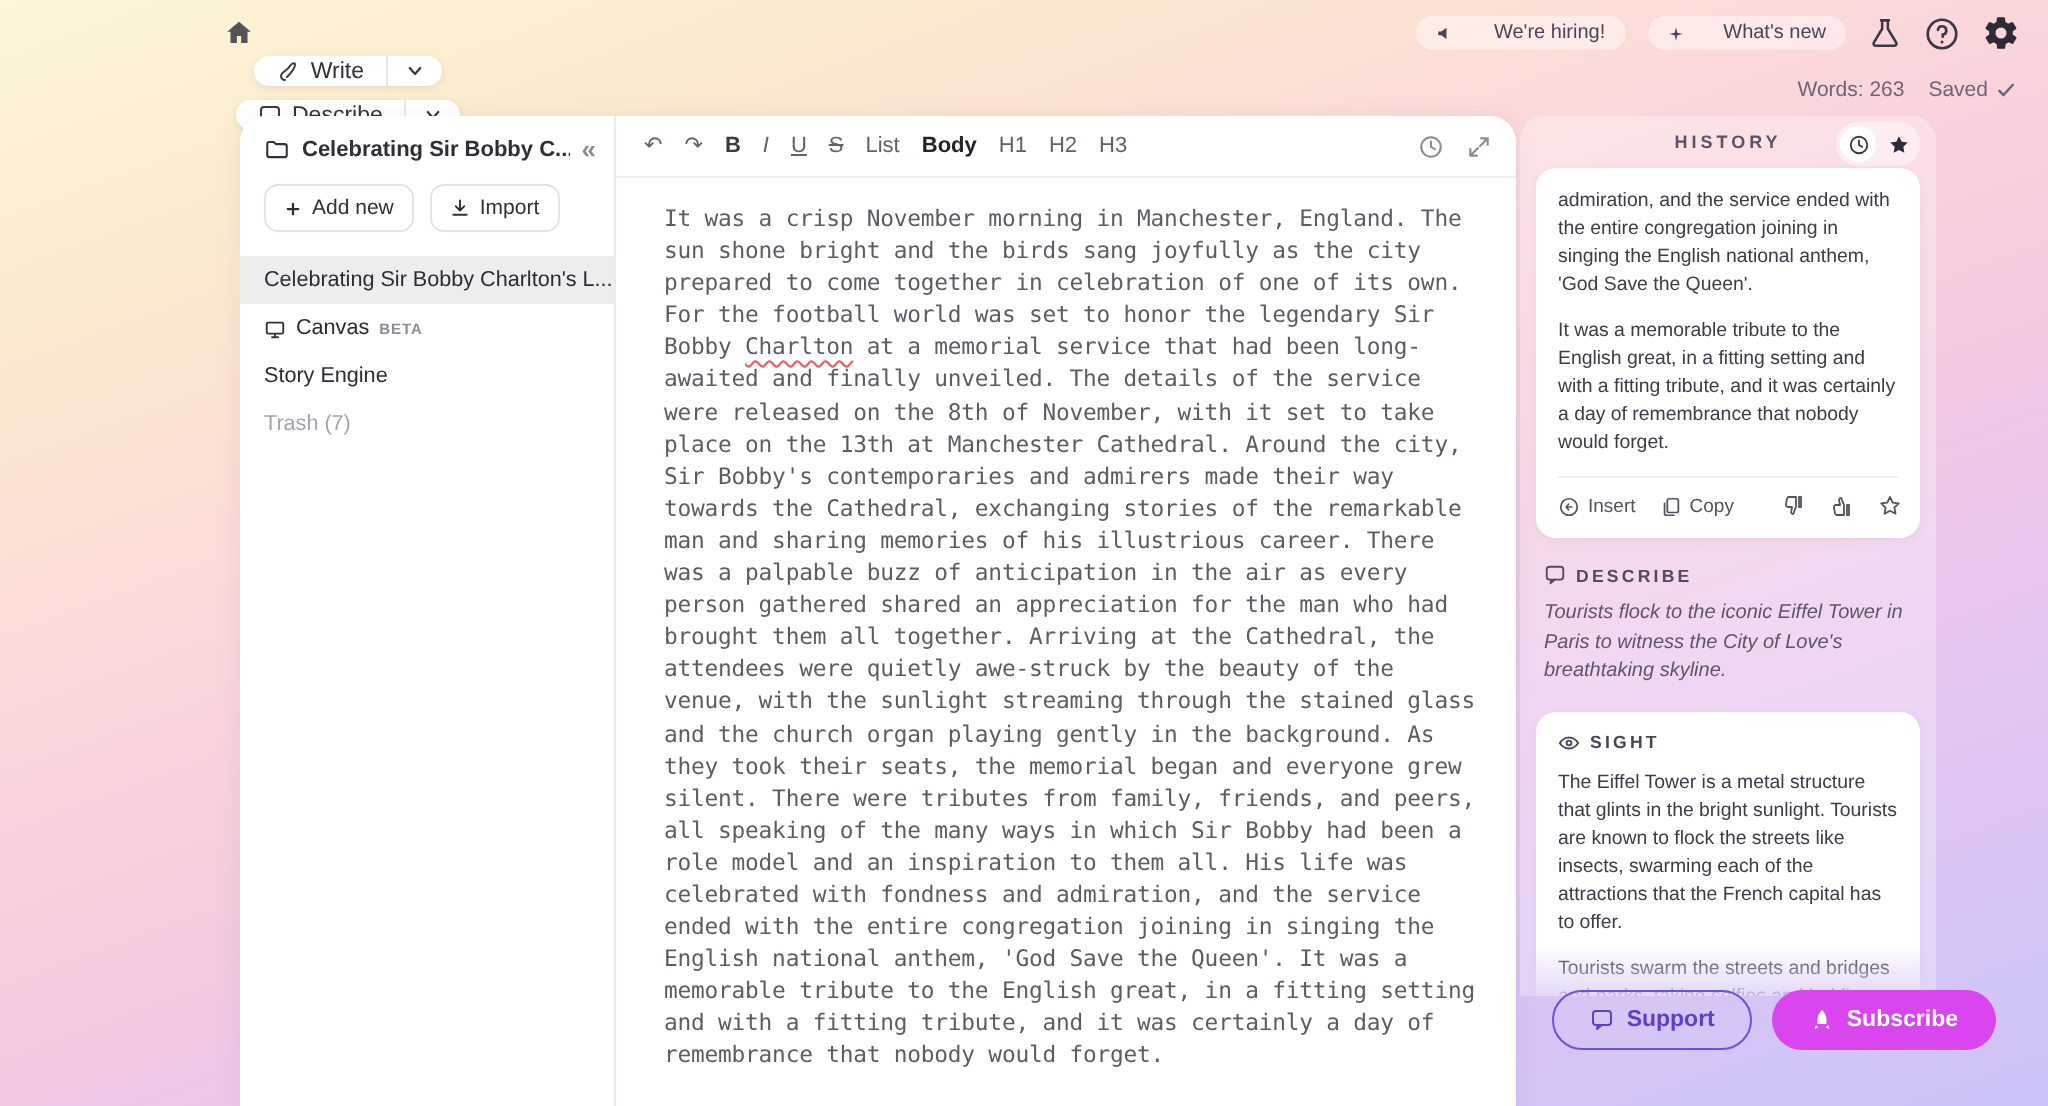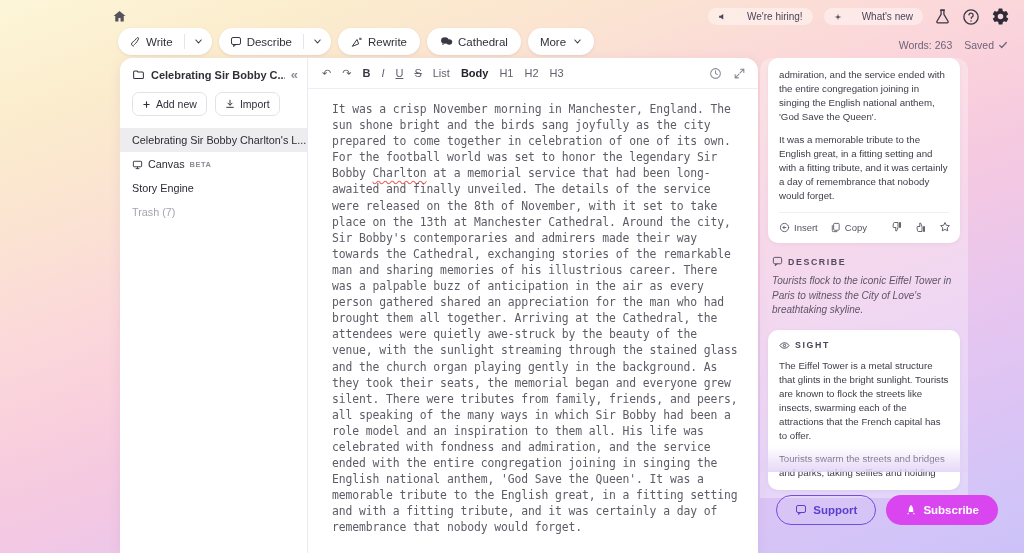--- a/index.html
+++ b/index.html
@@ -37,20 +37,21 @@
   }
 
   
   .action-bar {
     position: absolute;
     left: 118px; top: 28px;
     display: flex;
     align-items: center;
     gap: 7px;
     height: 27px;
+    flex-direction: column;
   }
   .pill {
     background: #ffffff;
     border-radius: 14px;
     height: 27px;
     display: flex;
     align-items: center;
     box-shadow: 0 1px 3px rgba(110,80,130,.13);
     cursor: pointer;
   }
@@ -566,20 +567,40 @@
       </span>
     </div>
 
     <div class="editor-body">
       <p><span>It was a crisp November morning in Manchester, England. The sun shone bright and the birds sang joyfully as the city prepared to come together in celebration of one of its own. For the football world was set to honor the legendary Sir Bobby </span><span class="spell">Charlton</span><span> at a memorial service that had been long-awaited and finally unveiled. The details of the service were released on the 8th of November, with it set to take place on the 13th at Manchester Cathedral. Around the city, Sir Bobby's contemporaries and admirers made their way towards the Cathedral, exchanging stories of the remarkable man and sharing memories of his illustrious career. There was a palpable buzz of anticipation in the air as every person gathered shared an appreciation for the man who had brought them all together. Arriving at the Cathedral, the attendees were quietly awe-struck by the beauty of the venue, with the sunlight streaming through the stained glass and the church organ playing gently in the background. As they took their seats, the memorial began and everyone grew silent. There were tributes from family, friends, and peers, all speaking of the many ways in which Sir Bobby had been a role model and an inspiration to them all. His life was celebrated with fondness and admiration, and the service ended with the entire congregation joining in singing the English national anthem, 'God Save the Queen'. It was a memorable tribute to the English great, in a fitting setting and with a fitting tribute, and it was certainly a day of remembrance that nobody would forget.</span></p>
     </div>
   </div>
 </div>
 
 <div class="right-panel">
+  <div class="rp-header">
+    <span class="htitle">HISTORY</span>
+    <div class="rp-toggle">
+      <div class="rp-tab on">
+        <span class="ico">
+          <svg width="11" height="11" viewBox="0 0 24 24" fill="none" stroke="#3c3747" stroke-width="2" stroke-linecap="round">
+              <circle cx="12" cy="12" r="9"></circle>
+              <path d="M12 7v5l3.5 2"></path>
+            </svg>
+        </span>
+      </div>
+      <div class="rp-tab">
+        <span class="ico">
+          <svg width="11" height="11" viewBox="0 0 24 24" fill="#2e2b38">
+              <path d="M12 2.5l2.9 6 6.6.9-4.8 4.6 1.2 6.5L12 17.4 6.1 20.5l1.2-6.5L2.5 9.4l6.6-.9z"></path>
+            </svg>
+        </span>
+      </div>
+    </div>
+  </div>
 
   <div class="rp-scroll">
 
     <div class="card">
       <p>admiration, and the service ended with the entire congregation joining in singing the English national anthem, 'God Save the Queen'.</p>
       <p>It was a memorable tribute to the English great, in a fitting setting and with a fitting tribute, and it was certainly a day of remembrance that nobody would forget.</p>
       <div class="card-actions">
         <div class="ca">
           <span class="ico">
             <svg width="11" height="11" viewBox="0 0 24 24" fill="none" stroke="#55525f" stroke-width="1.9" stroke-linecap="round" stroke-linejoin="round">

